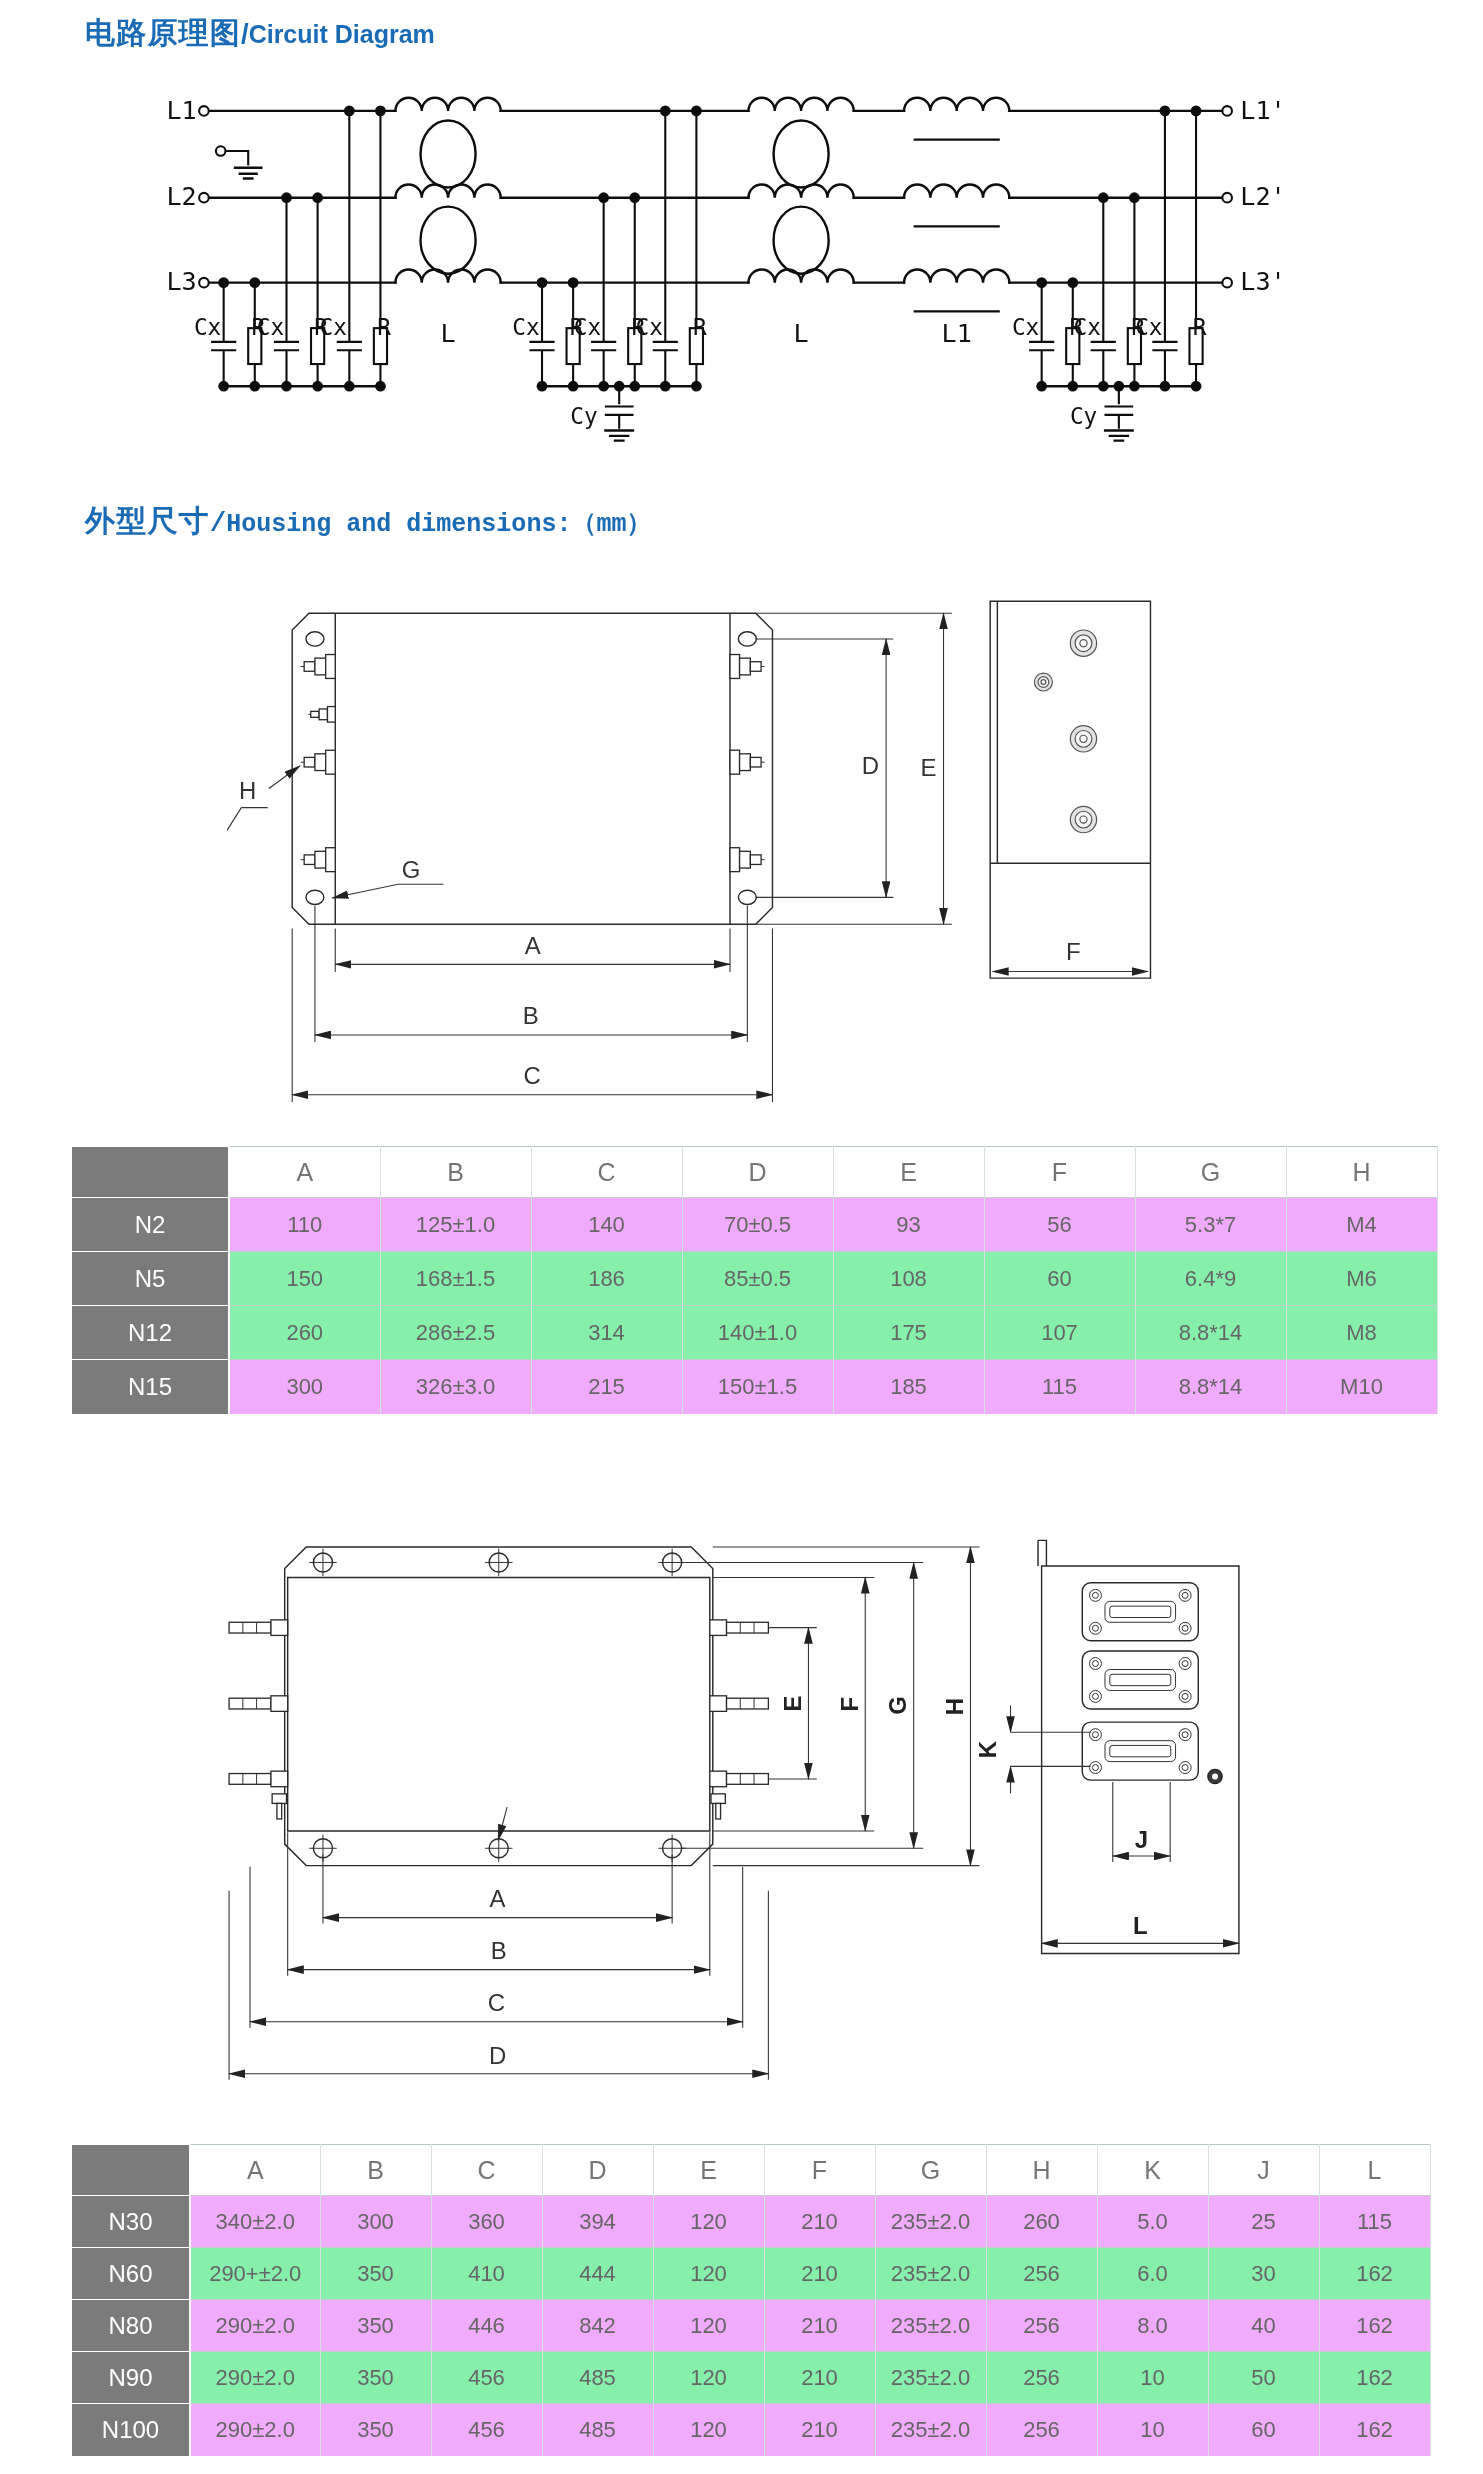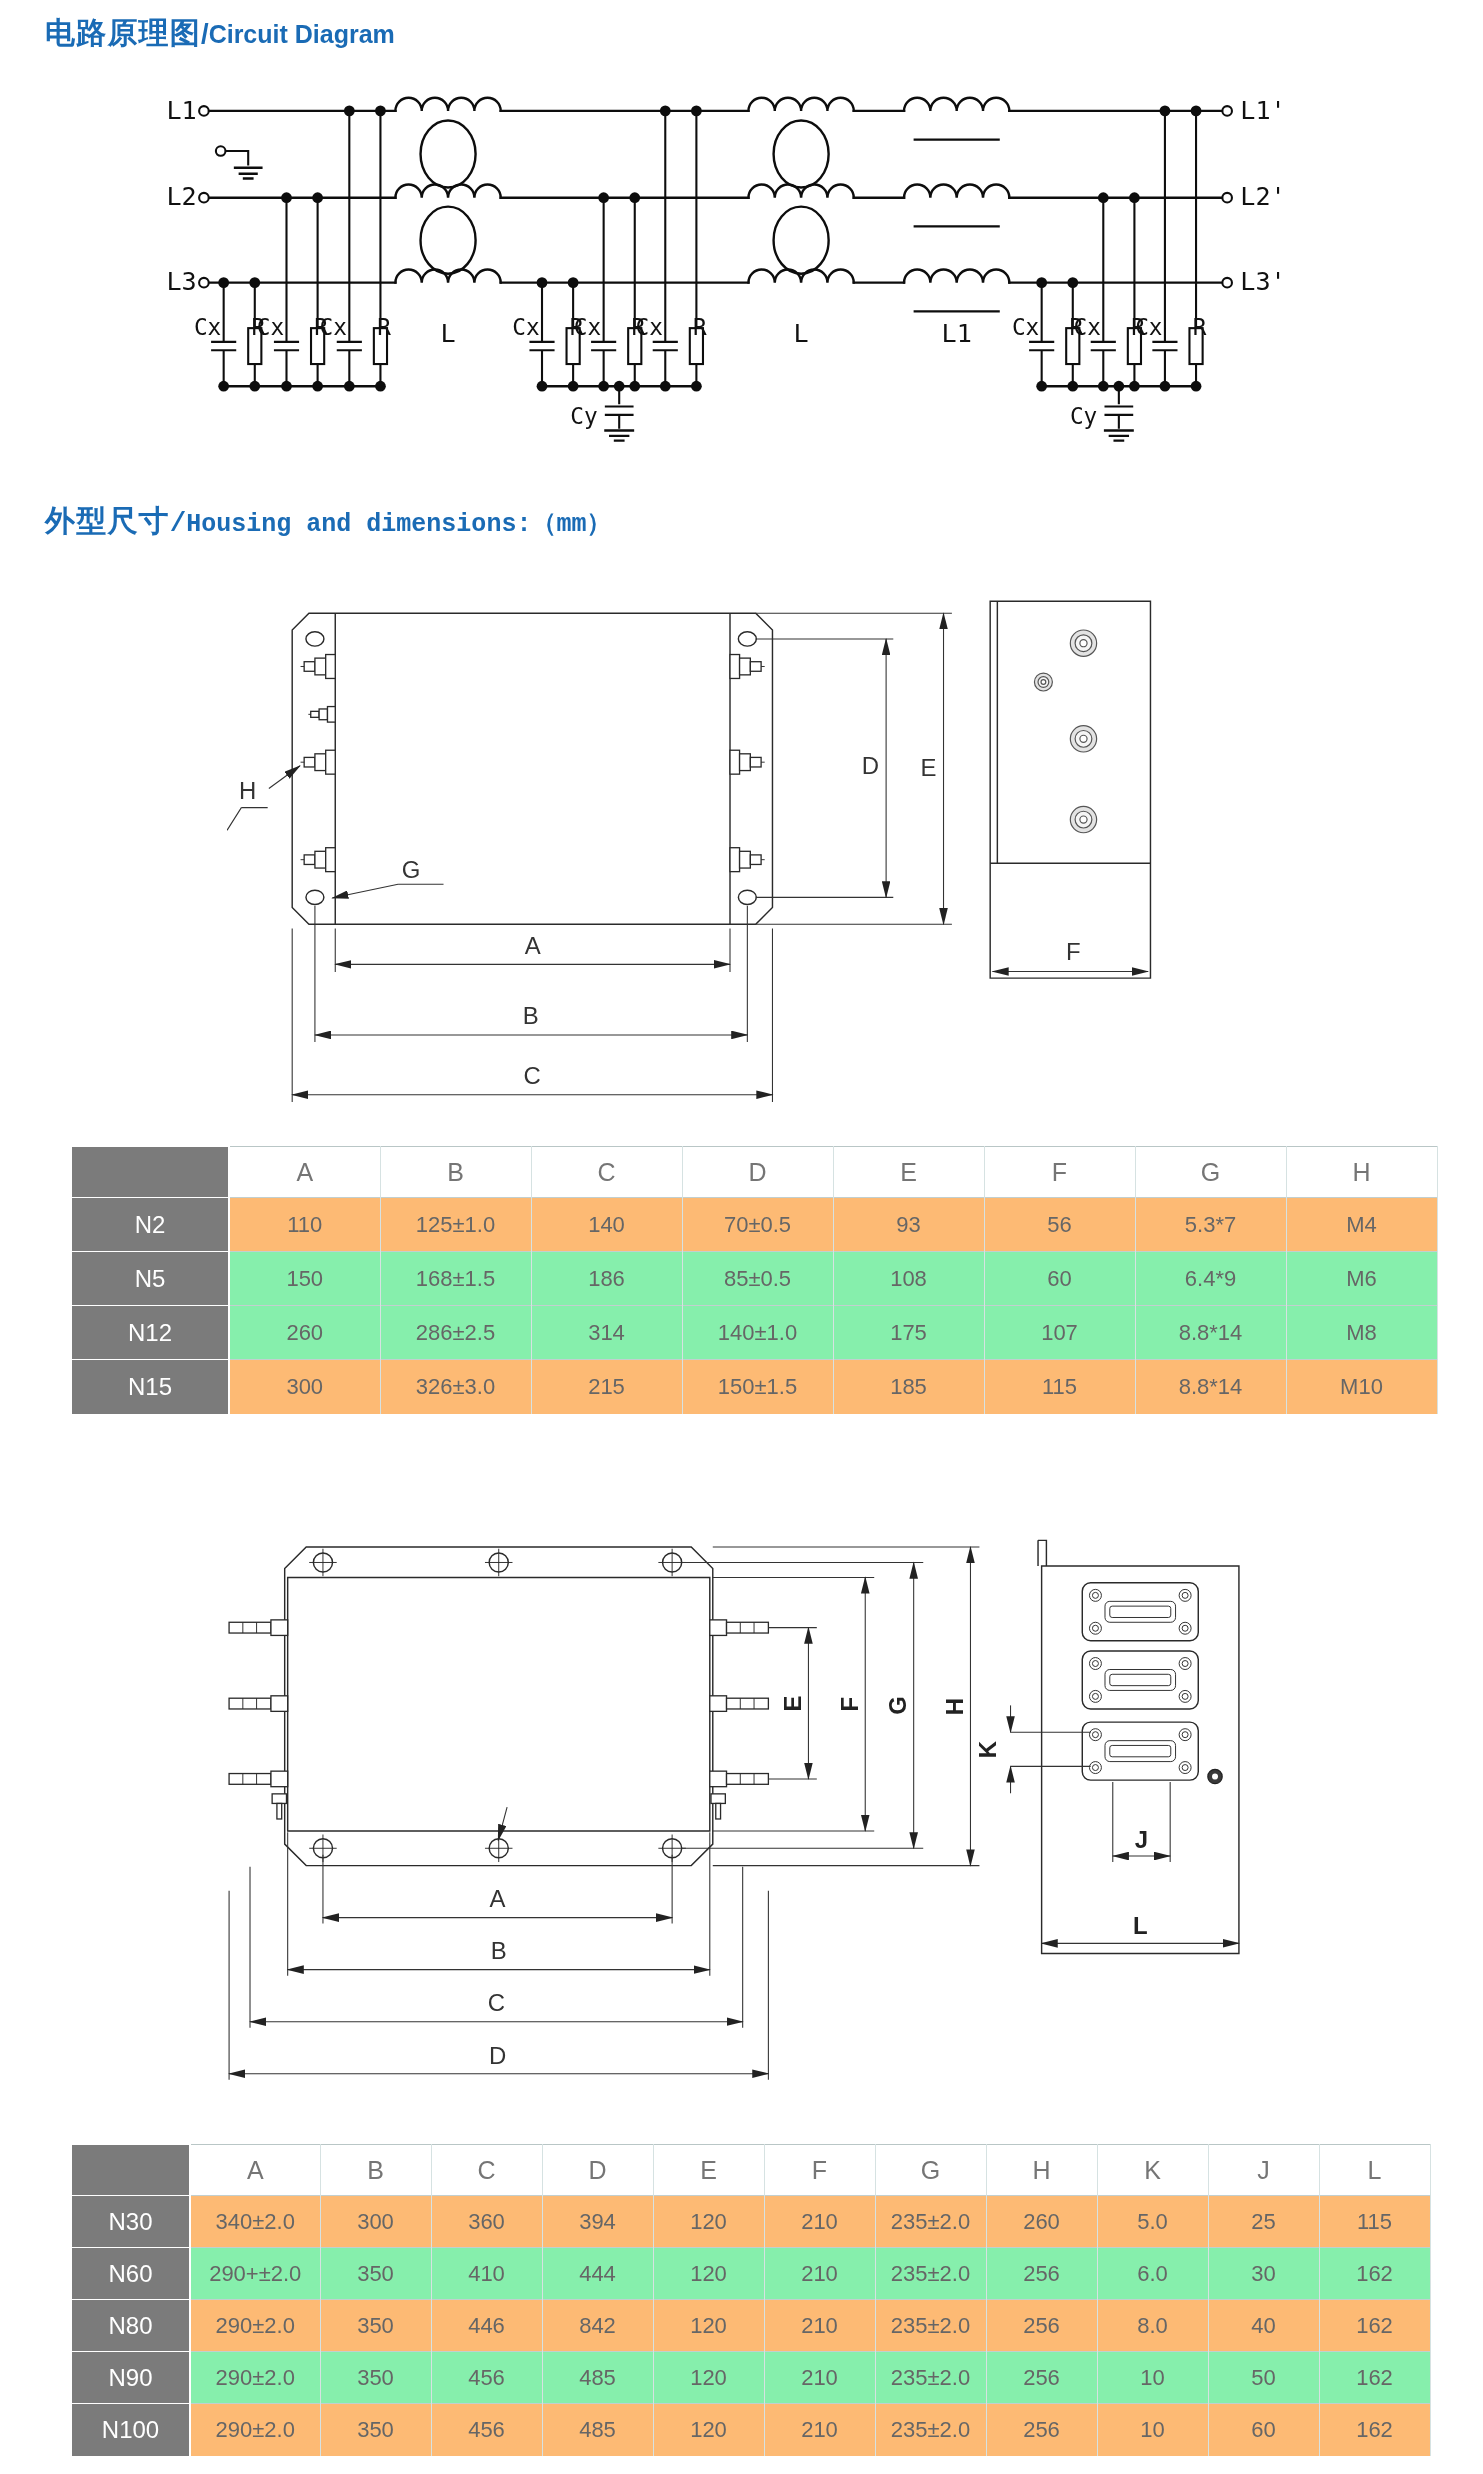--- a/index.html
+++ b/index.html
@@ -1,21 +1,21 @@
 <!DOCTYPE html>
 <html style="font-size:9.6px"><head>
 <meta charset="utf-8">
 <style>
   html,body{margin:0;padding:0;}
   body{
     width:1484px;height:2475px;position:relative;background:#ffffff;
     font-family:"Liberation Sans","DejaVu Sans",sans-serif;overflow:hidden;
   }
   .title{position:absolute;left:45px;white-space:nowrap;color:#1a6bb5;}
-  .title .zh{font-size:30px;font-weight:bold;letter-spacing:1.2px;}
+  .title .zh{font-size:30px;font-weight:bold;letter-spacing:1.2px;margin-left:40px;}
   .title .sep{font-size:27.5px;font-weight:bold;}
   .title .en{font-size:25px;font-weight:bold;}
   svg{position:absolute;}
   svg text{font-family:"DejaVu Sans Mono","Liberation Mono",monospace;fill:#111;}
   .lw{stroke:#0d0d0d;stroke-width:4;fill:none;stroke-linecap:square;}
   .cw{stroke:#0d0d0d;stroke-width:3.5;fill:none;}
   .rr{fill:#fff;stroke:#0d0d0d;stroke-width:3.5;}
   .dot{fill:#0d0d0d;stroke:none;}
   .term{fill:#fff;stroke:#0d0d0d;stroke-width:3.5;}
   .ct{font-size:38px;}
@@ -35,21 +35,21 @@
     text-align:center;vertical-align:middle;font-weight:normal;
     border-right:0.6px solid #d6e2e2;border-top:1.2px solid #c2cfcf;
     font-family:"Liberation Sans","DejaVu Sans",sans-serif;
   }
   table.tbl td{font-size:22px;color:#666;}
   table.tbl th.hcell{font-size:25px;color:#757575;background:#fff;border-top:1.2px solid #b9c6c6;}
   table.tbl th.corner,table.tbl th.rowlbl{
     background:#7b7b7b;color:#fff;font-size:24px;
     border-top:1.8px solid #fff;border-right:2.4px solid #fff;border-left:none;
   }
-  table.tbl tr.alt td{background:#fdba74;}
+  table.tbl tr.alt td{background:#f0abfc;}
   table.tbl tr.plain td{background:#86efac;}
 </style>
 </head>
 <body>
 
 <div class="title" style="top:13px;">
   <span class="zh">电路原理图</span><span class="sep">/</span><span class="en">Circuit Diagram</span>
 </div>
 
 <svg style="left:144px;top:84px;" width="1173" height="371" viewBox="240 140 1960 620">

